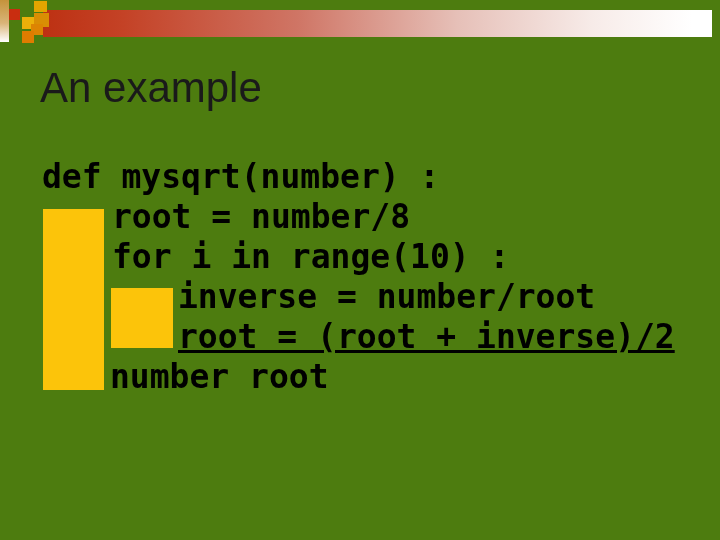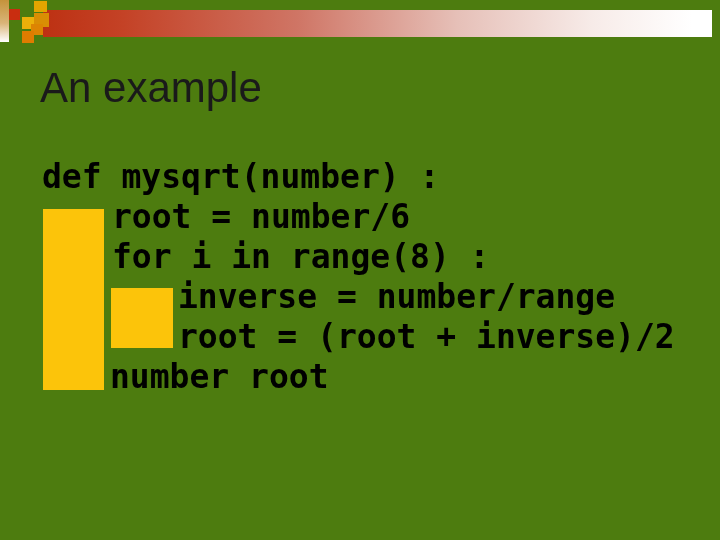--- a/index.html
+++ b/index.html
@@ -63,21 +63,21 @@
     font-weight: bold;
     font-size: 33px;
     line-height: 40px;
     color: #000000;
     white-space: pre;
   }
   .l1 { left: 42px;  top: 157px; }
   .l2 { left: 112px; top: 197px; }
   .l3 { left: 112px; top: 237px; }
   .l4 { left: 178px; top: 277px; }
-  .l5 { left: 178px; top: 317px; }
+  .l5 { left: 178px; top: 317px; text-decoration: underline; }
   .l6 { left: 110px; top: 357px; }
 
   
   .hl {
     position: absolute;
     background: #fcc40a;
   }
   .hl1 { left: 43px;  top: 209px; width: 61px; height: 181px; }
   .hl2 { left: 111px; top: 288px; width: 62px; height: 60px; }
 </style>
@@ -95,20 +95,20 @@
   <div class="sq sq-orange-low"></div>
   <div class="sq sq-orange-bot"></div>
 
   <h1 class="title">An example</h1>
 
   <div>
     <div class="hl hl1"></div>
     <div class="hl hl2"></div>
 
     <div class="code-line l1">def mysqrt(number) :</div>
-    <div class="code-line l2">root = number/6</div>
-    <div class="code-line l3">for i in range(8) :</div>
-    <div class="code-line l4">inverse = number/range</div>
+    <div class="code-line l2">root = number/8</div>
+    <div class="code-line l3">for i in range(10) :</div>
+    <div class="code-line l4">inverse = number/root</div>
     <div class="code-line l5">root = (root + inverse)/2</div>
     <div class="code-line l6">number root</div>
   </div>
 
 </div>
 
 </body></html>

